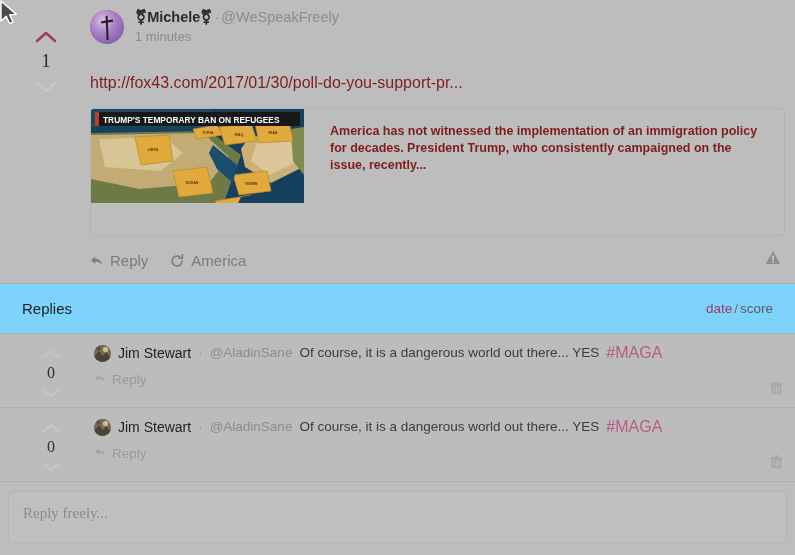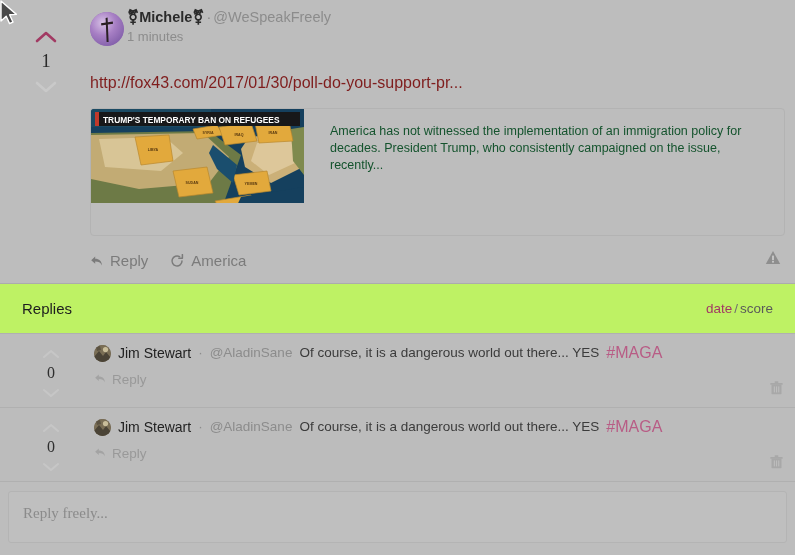--- a/index.html
+++ b/index.html
@@ -46,22 +46,22 @@
     padding: 8px 0 10px 0;
     font-family: "Liberation Serif", serif;
   }
   .post-body {
     flex: 1 1 auto;
     min-width: 0;
     padding-left: 16px;
   }
   .post-head {
     display: flex;
-    align-items: flex-end;
-    gap: 3px;
+    align-items: center;
+    gap: 11px;
   }
   .avatar {
     width: 34px; height: 34px;
     border-radius: 50%;
     flex: 0 0 34px;
     overflow: hidden;
     background: #9c79b8;
     position: relative;
   }
   .avatar svg { display: block; }
@@ -111,23 +111,24 @@
   }
   .card-title {
     font-size: 14.5px;
     font-weight: bold;
     color: #1c1c1c;
     line-height: 18px;
     margin: 0 0 8px 0;
   }
   .card-desc {
     font-size: 12.5px;
-    color: #14532d;
+    color: #7f1d1d;
     line-height: 17px;
     margin: 0;
+    font-weight: bold;
   }
 
   
   .actions {
     display: flex;
     align-items: center;
     gap: 22px;
     padding: 16px 0 14px 0;
     position: relative;
   }
@@ -154,21 +155,21 @@
     background: #acacac;
     width: 100%;
   }
 
   
   .replies-head {
     display: flex;
     align-items: center;
     justify-content: space-between;
     padding: 16px 22px 16px 22px;
-    background: #bef264;
+    background: #7dd3fc;
   }
   .replies-title { font-size: 15px; color: #1e1e1e; }
   .sorts { font-size: 13.5px; color: #6f6f6f; }
   .sort-active { color: #a23a63; cursor: pointer; }
   .sort-slash { color: #6f6f6f; padding: 0 2px; }
   .sort-inactive { color: #5a5a5a; cursor: pointer; }
 
   
   .reply-row {
     display: flex;

